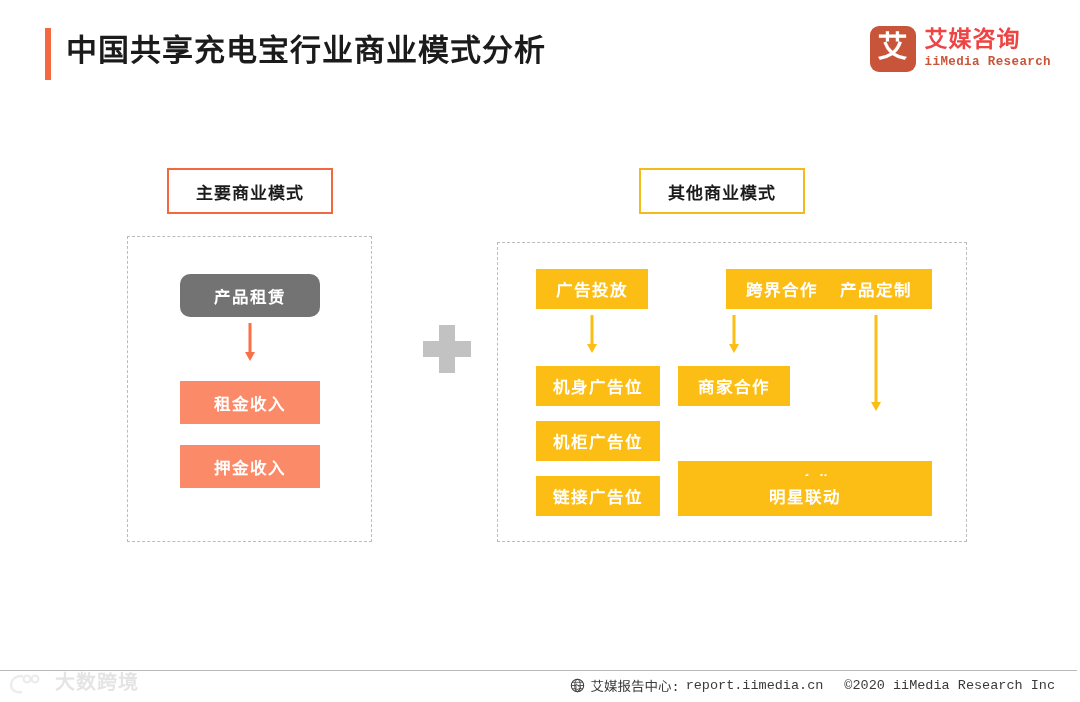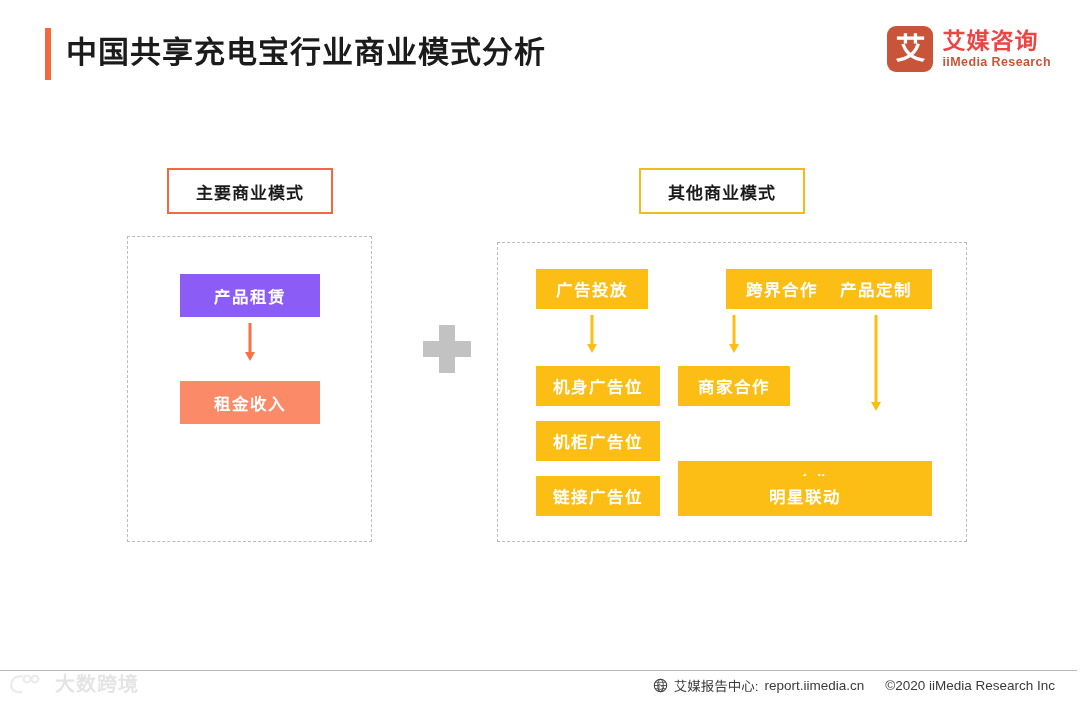--- a/index.html
+++ b/index.html
@@ -9,20 +9,21 @@
   }
   body {
     font-family: "Liberation Sans", "DejaVu Sans", sans-serif;
   }
   #page {
     position: relative;
     width: 1077px;
     height: 702px;
     background: #ffffff;
     overflow: hidden;
+    font-family: Liberation Mono, monospace;
   }
 
   
   #header-accent {
     position: absolute;
     left: 45px;
     top: 28px;
     width: 6px;
     height: 52px;
     background: #F4683F;
@@ -160,21 +161,21 @@
     display: flex;
     align-items: center;
     justify-content: center;
     color: #ffffff;
     font-size: 16.5px;
     font-weight: bold;
     letter-spacing: 1.5px;
     box-sizing: border-box;
     white-space: nowrap;
   }
-  .box-orange-dark { background: #8b5cf6; }
+  .box-orange-dark { background: #737373; border-radius: 10px; }
   .box-orange-light { background: #FB8A68; }
   .box-yellow { background: #FCBE15; }
 
   
   .arrow {
     position: absolute;
   }
   .arrow .shaft {
     position: absolute;
     left: 50%;
@@ -260,20 +261,21 @@
 
   <div class="flow-box box-orange-dark" style="left:180px; top:274px; width:140px; height:43px;">产品租赁</div>
 
   <div class="arrow arrow-orange" style="left:244px; top:323px; width:12px; height:38px;">
     <div class="shaft" style="height:29px;"></div>
     <div class="head"></div>
   </div>
 
   <div class="flow-box box-orange-light" style="left:180px; top:381px; width:140px; height:43px;">租金收入</div>
 
+  <div class="flow-box box-orange-light" style="left:180px; top:445px; width:140px; height:43px;">押金收入</div>
 
   <div id="plus-sep">
     <div class="bar-h"></div>
     <div class="bar-v"></div>
   </div>
 
   <div class="dashed-panel" id="panel-other"></div>
 
   <div class="flow-box box-yellow" style="left:536px; top:269px; width:112px; height:40px;">广告投放</div>
 

